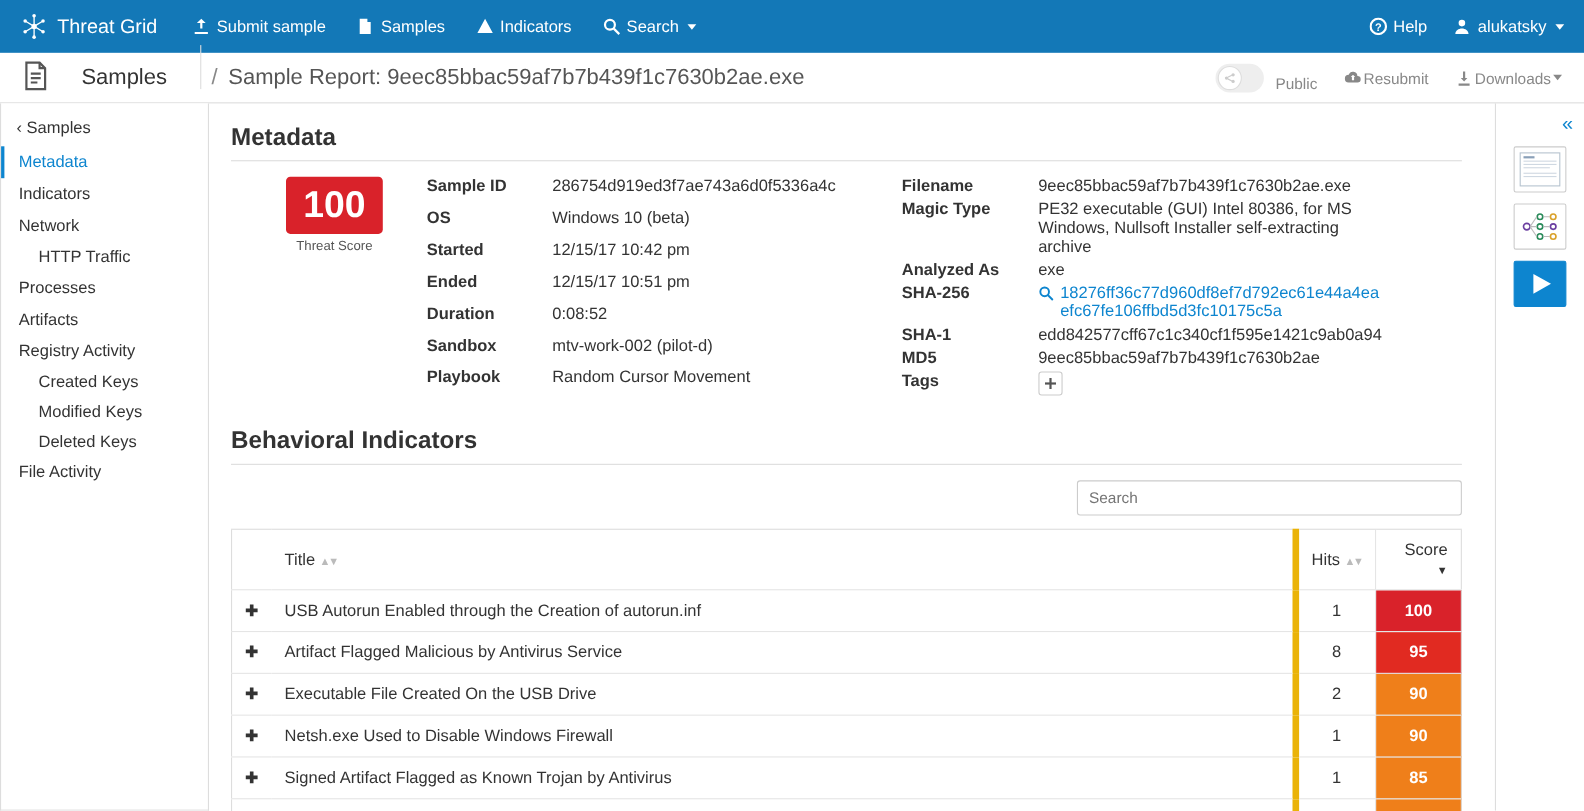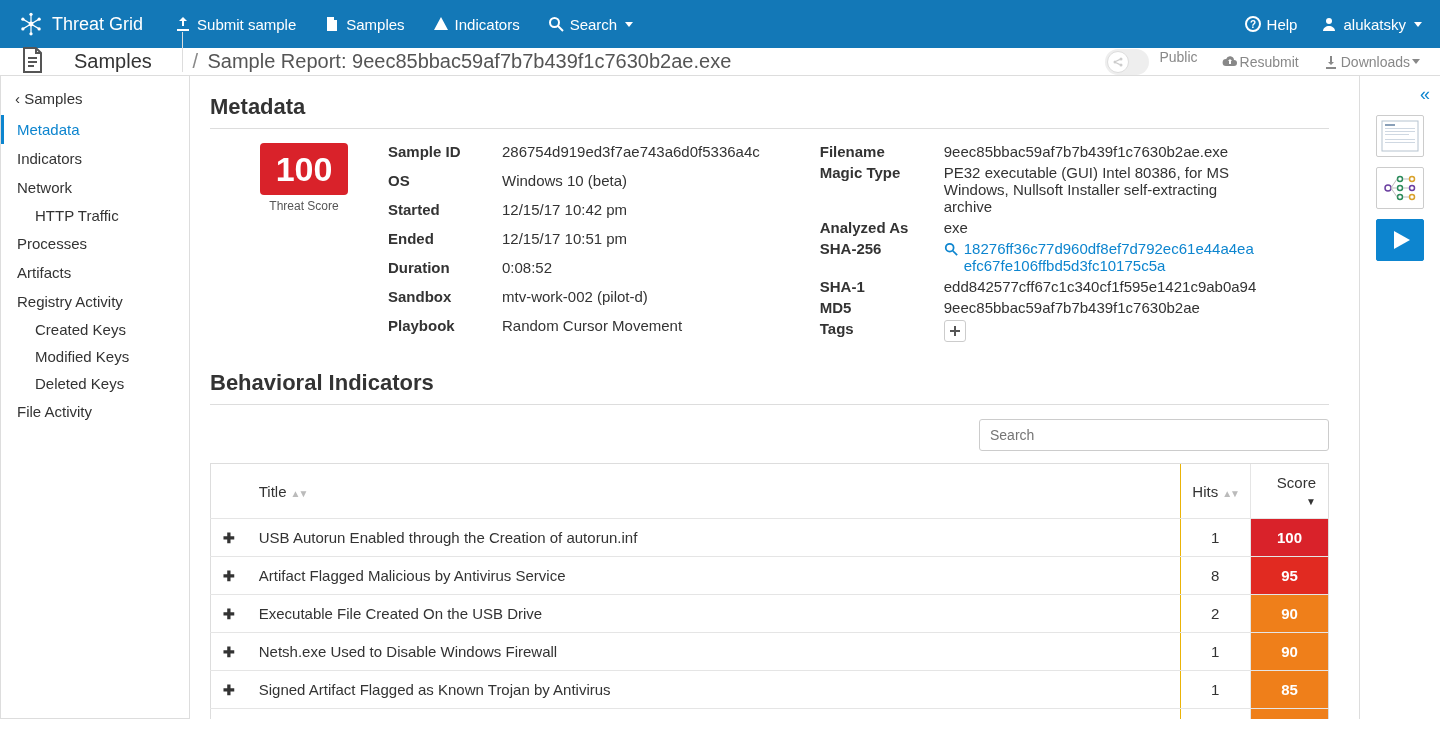--- a/index.html
+++ b/index.html
@@ -10,21 +10,21 @@
   .topnav .brand { display: flex; align-items: center; gap: 8px; font-size: 18px; font-weight: 500; margin-right: 32px; }
   .topnav .brand svg { width: 26px; height: 26px; }
   .topnav .navlinks { display: flex; gap: 28px; }
   .topnav .navlinks .nl { color: #fff; display: flex; align-items: center; gap: 6px; font-size: 15px; cursor: pointer; }
   .topnav .spacer { flex: 1; }
   .topnav .right { display: flex; gap: 24px; }
   .topnav .right .nl { color: #fff; display: flex; align-items: center; gap: 6px; font-size: 15px; cursor: pointer; }
   .caret-down { width: 0; height: 0; border-left: 4px solid transparent; border-right: 4px solid transparent; border-top: 5px solid #fff; display:inline-block; margin-left:2px; }
 
   
-  .subhdr { display: flex; align-items: center; height: 28px; padding: 0 20px; border-bottom: 1px solid #ddd; }
+  .subhdr { display: flex; align-items: center; height: 46px; padding: 0 20px; border-bottom: 1px solid #ddd; }
   .subhdr .doc-icon { margin-right: 10px; color:#555;}
   .subhdr .crumb { font-size: 20px; color:#555; }
   .subhdr .crumb .main { font-weight: 500; color:#333; }
   .subhdr .crumb .sep { color:#888; margin:0 4px;}
   .subhdr .crumb .sub { color:#555;}
   .subhdr .actions { margin-left:auto; display:flex; align-items:center; gap:24px; color:#888;}
   .subhdr .actions .toggle { width:44px; height:26px; border-radius:13px; background:#eee; position:relative; }
   .subhdr .actions .toggle .knob { position:absolute; left:2px; top:2px; width:22px; height:22px; border-radius:50%; background:#fff; border:1px solid #ddd; display:flex;align-items:center;justify-content:center;}
   .subhdr .actions .act { color:#888; display:flex; align-items:center; gap:2px; cursor:pointer;}
   .caret-down-gray { width:0;height:0;border-left:4px solid transparent;border-right:4px solid transparent;border-top:5px solid #888;display:inline-block; }
@@ -56,21 +56,21 @@
   .hash-row .mag { color:#0d85cf; margin-top:2px;}
   .tag-add { width:22px;height:22px;border:1px solid #ccc;border-radius:3px;display:flex;align-items:center;justify-content:center;color:#555;background:#fff;cursor:pointer;}
 
   
   .search-wrap { display:flex; justify-content:flex-end; margin:10px 0 12px;}
   .search-wrap input { width:350px; padding:7px 10px; border:1px solid #ccc; border-radius:3px; font-size:14px;}
   table.behav { width:100%; border-collapse:collapse; border:1px solid #ddd;}
   table.behav th, table.behav td { border-bottom:1px solid #e5e5e5; padding:10px 12px; font-size:15px; text-align:left;}
   table.behav th { background:#fff; font-weight:400; border-top:1px solid #ddd;}
   table.behav th.expand-col, table.behav td.expand-col { width:36px; text-align:center; color:#333;}
-  table.behav th.hits-col, table.behav td.hits-col { width:64px; text-align:center; border-left:1px solid #eab308;padding-left:11px;}
+  table.behav th.hits-col, table.behav td.hits-col { width:64px; text-align:center; border-left:6px solid #eab308;padding-left:11px;}
   table.behav th.score-col { width:78px; text-align:right; border-left:1px solid #e5e5e5;}
   table.behav td.score-col { width:78px; text-align:center; color:#fff; font-weight:600; border-left:1px solid #e5e5e5;}
   .sort-arrows { font-size:10px; color:#bbb; margin-left:4px; letter-spacing:-2px;}
   .plus { font-weight:900; font-size:18px; cursor:pointer; user-select:none;}
   .score-red { background:#d9222a;}
   .score-red2 { background:#e12a21;}
   .score-or  { background:#ef7f1a;}
 
   
   .thumbs { width:80px; padding-top:8px; display:flex; flex-direction:column; align-items:center; gap:10px;}
@@ -164,21 +164,21 @@
         <line x1="8" y1="16" x2="17" y2="16"></line>
         <line x1="8" y1="20" x2="14" y2="20"></line>
       </svg>
   </span>
   <div class="crumb">
     <span class="main">Samples</span>
     <span class="sep">/</span>
     <span class="sub">Sample Report: 9eec85bbac59af7b7b439f1c7630b2ae.exe</span>
   </div>
   <div class="actions">
-    <div style="display:flex;align-items:flex-start;gap:10px;">
+    <div style="display:flex;align-items:flex-end;gap:10px;">
       <div class="toggle">
         <div class="knob">
           <svg width="12" height="12" viewBox="0 0 16 16" fill="#ccc">
               <circle cx="4" cy="8" r="2"></circle>
               <circle cx="12" cy="4" r="2"></circle>
               <circle cx="12" cy="12" r="2"></circle>
               <line x1="5.5" y1="7" x2="10.5" y2="4.5" stroke="#ccc" stroke-width="1.5"></line>
               <line x1="5.5" y1="9" x2="10.5" y2="11.5" stroke="#ccc" stroke-width="1.5"></line>
             </svg>
         </div>

